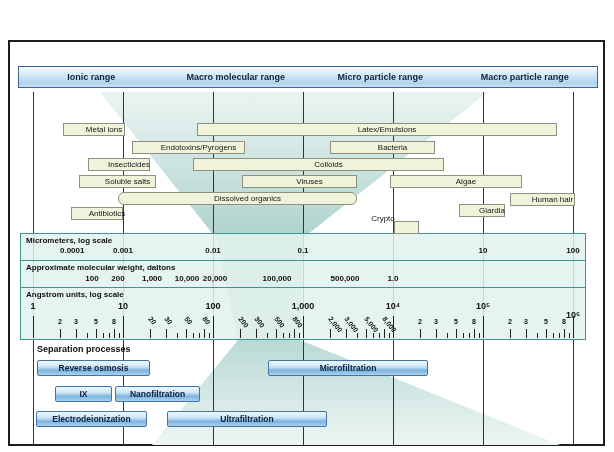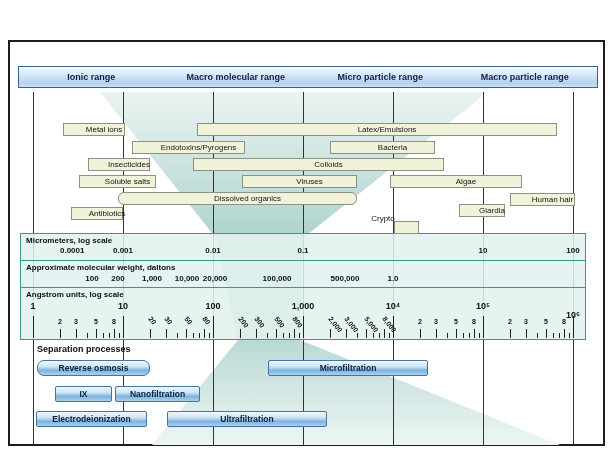--- a/index.html
+++ b/index.html
@@ -206,21 +206,21 @@
       <div class="tick" style="left: 546px; top: 329px; height: 9px;"></div>
       <div class="tick" style="left: 553px; top: 333px; height: 5px;"></div>
       <div class="tick" style="left: 559px; top: 333px; height: 5px;"></div>
       <div class="tick" style="left: 564px; top: 329px; height: 9px;"></div>
       <div class="tick" style="left: 569px; top: 333px; height: 5px;"></div>
       <div class="tick" style="left: 573px; top: 316px; height: 22px;"></div>
     </div>
 
   <div class="sep-heading">Separation processes</div>
   <div id="processes">
-      <div class="proc" style="left: 37px; top: 360px; width: 113px; border-radius: 7px;">Reverse osmosis</div>
+      <div class="proc" style="left: 37px; top: 360px; width: 113px;">Reverse osmosis</div>
       <div class="proc" style="left: 268px; top: 360px; width: 160px;">Microfiltration</div>
       <div class="proc" style="left: 55px; top: 386px; width: 57px;">IX</div>
       <div class="proc" style="left: 115px; top: 386px; width: 85px;">Nanofiltration</div>
       <div class="proc" style="left: 36px; top: 411px; width: 111px;">Electrodeionization</div>
       <div class="proc" style="left: 167px; top: 411px; width: 160px;">Ultrafiltration</div>
     </div>
 
 </div>
 
 </body></html>

